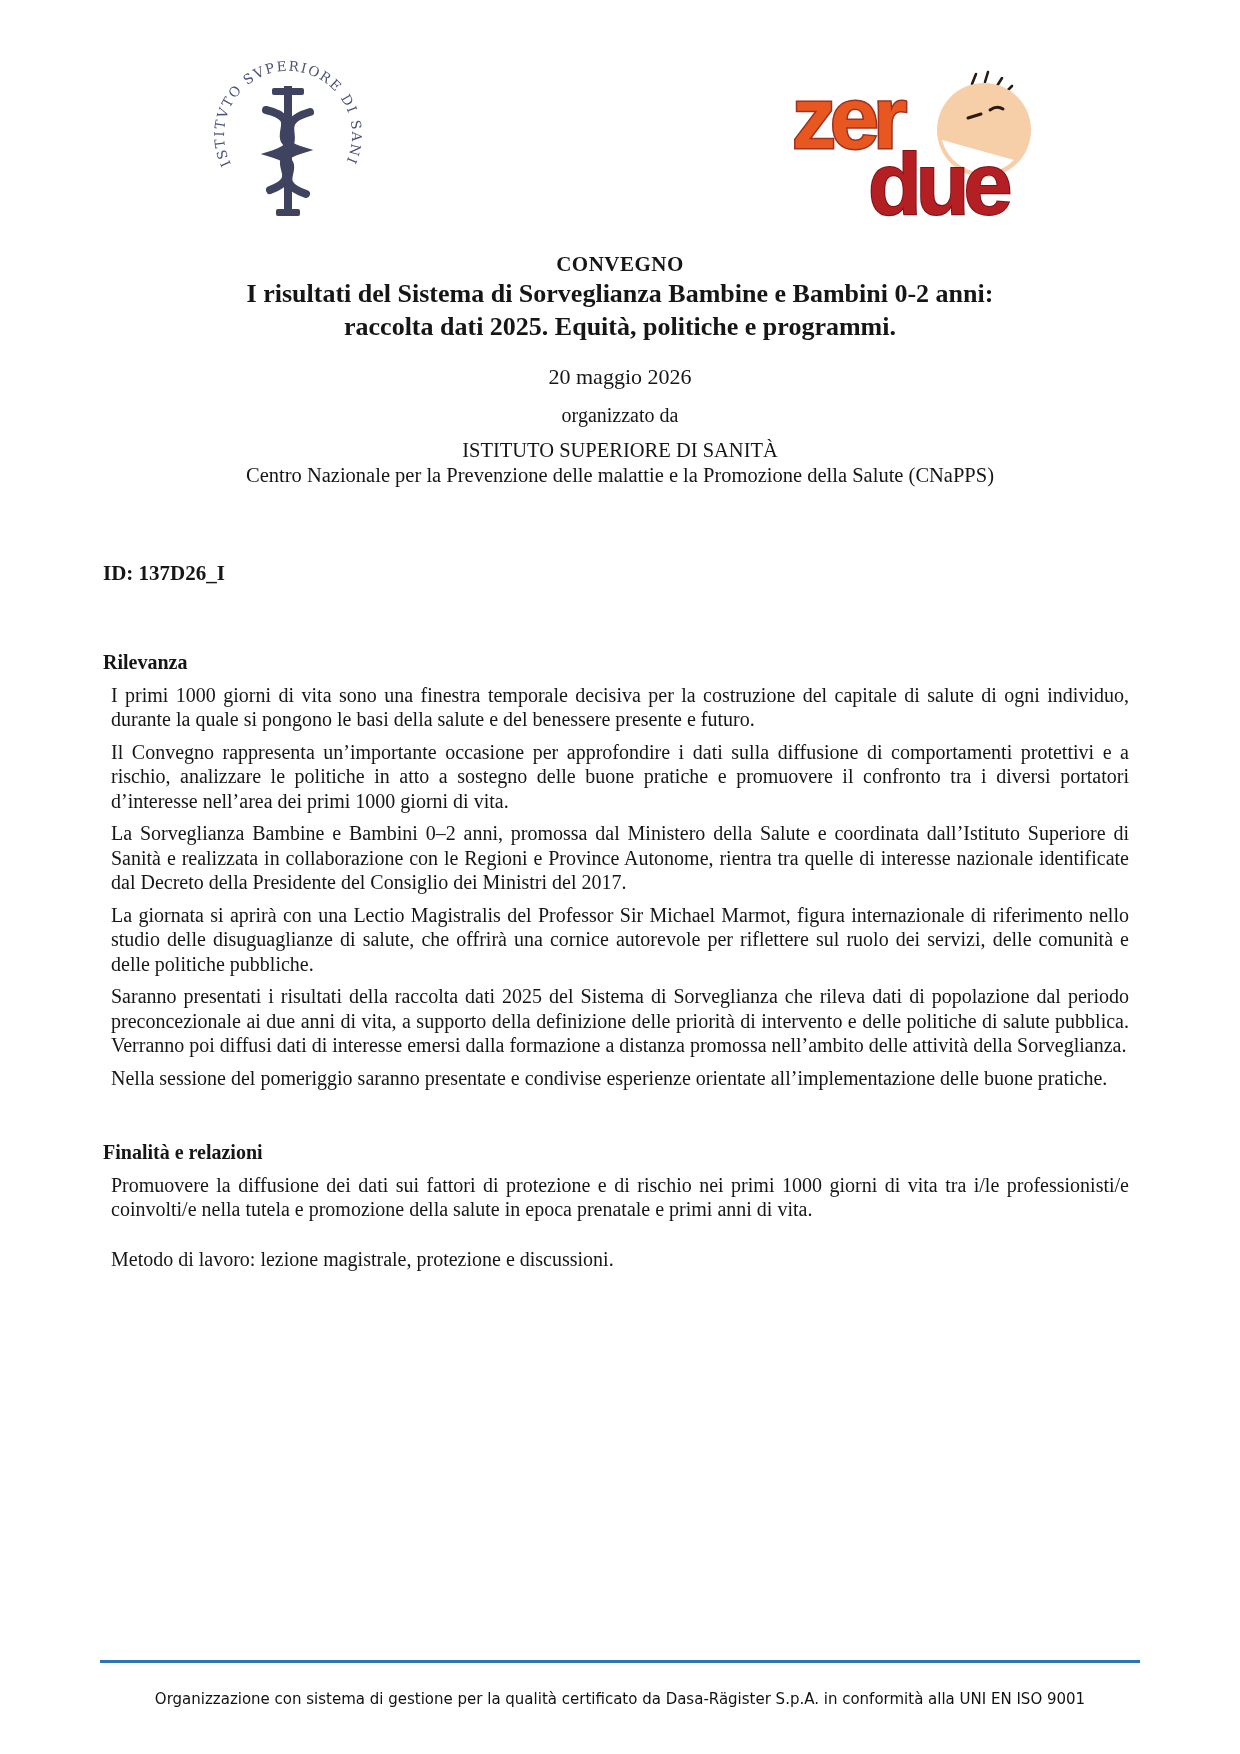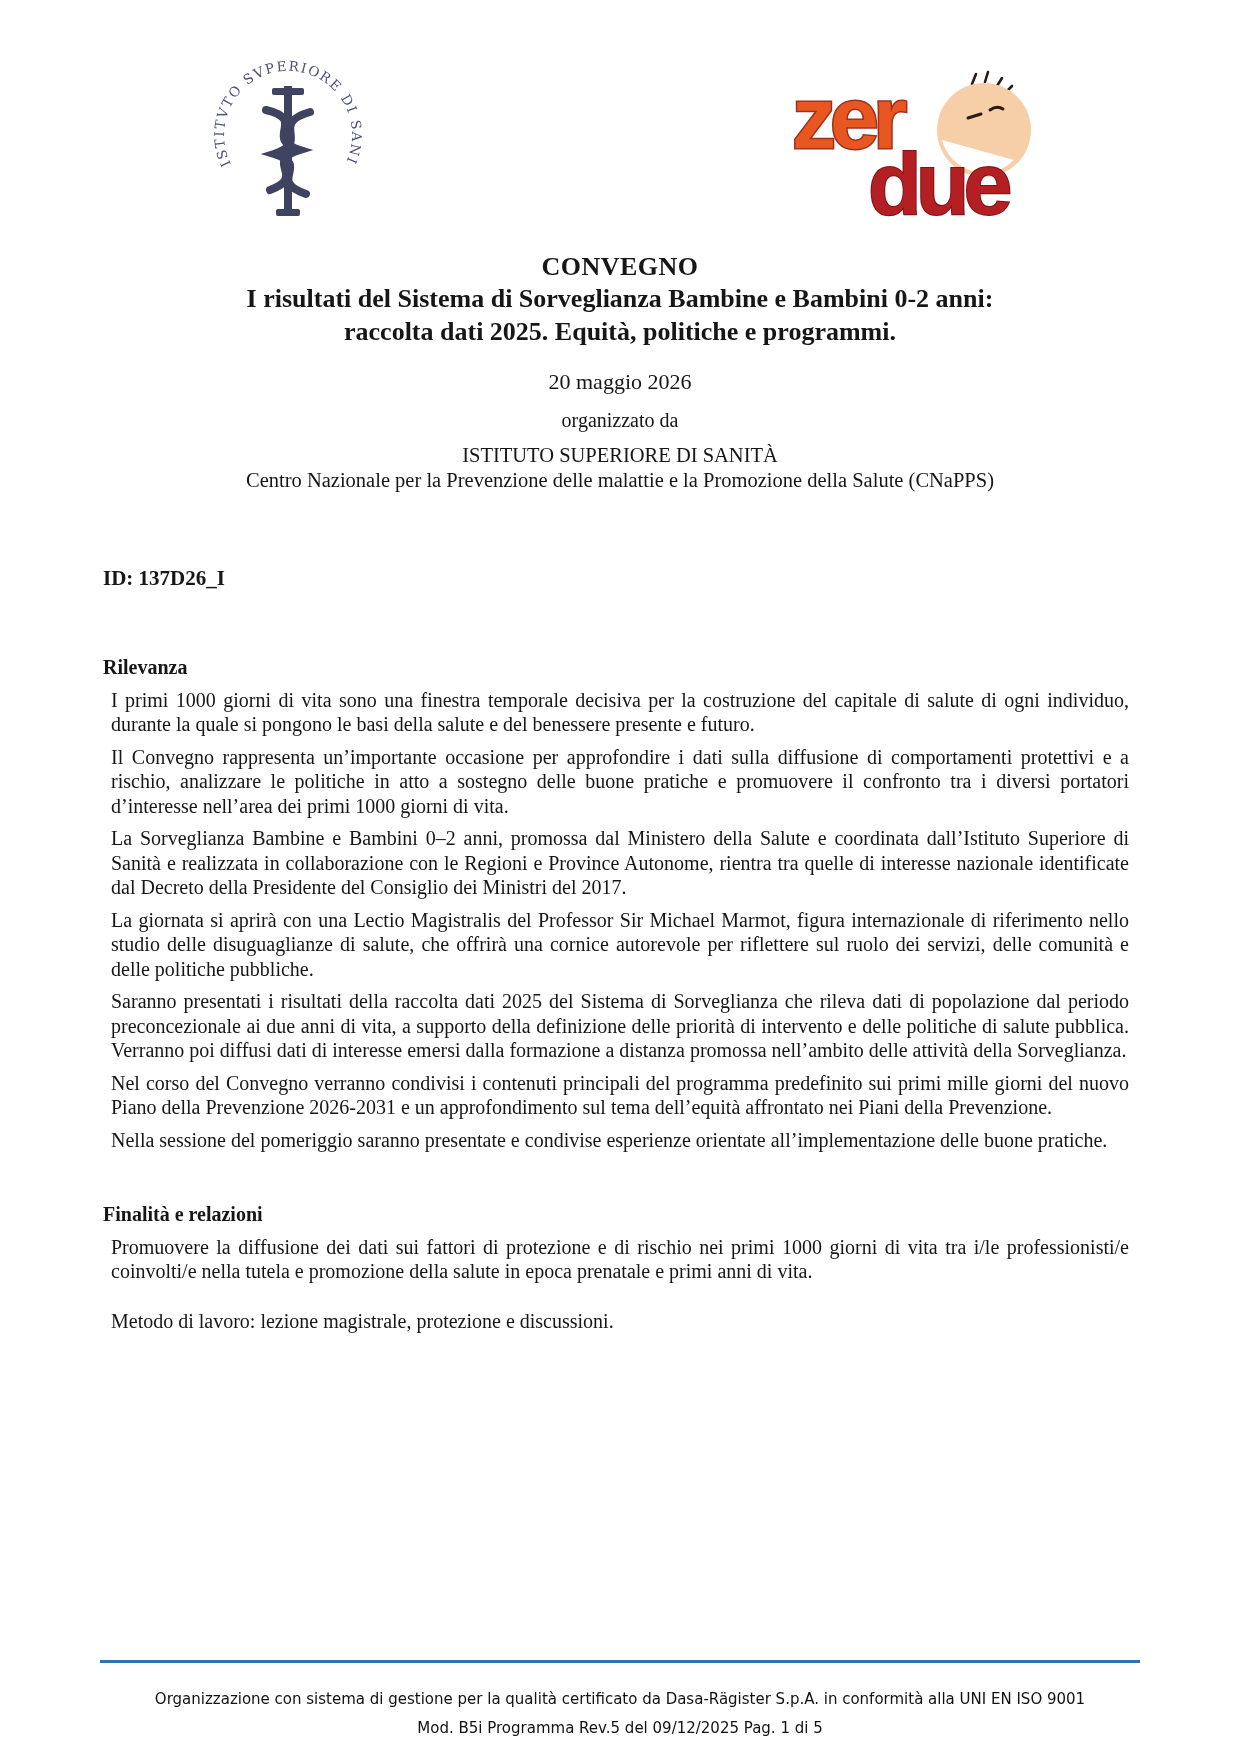--- a/index.html
+++ b/index.html
@@ -12,21 +12,21 @@
     color:#161616;
     overflow:hidden;
   }
   .content{padding:0 103px;}
   
   .header{position:relative;height:252px;}
   .iss-logo{position:absolute;left:92px;top:56px;}
   .zerodue-logo{position:absolute;right:97px;top:66px;}
   
   .title-block{text-align:center;}
-  .kicker{font-size:26px;font-weight:bold;letter-spacing:.5px;}
+  .kicker{font-size:21px;font-weight:bold;letter-spacing:.5px;}
   .title-line{font-size:26px;font-weight:bold;line-height:33px;}
   .event-date{font-size:22px;margin-top:21px;}
   .org-by{font-size:20px;margin-top:14px;}
   .org-name{font-size:20.5px;margin-top:12px;}
   .org-dept{font-size:20.5px;margin-top:2px;}
   
   .id-line{margin-top:74px;font-size:21px;font-weight:bold;}
   
   .sections{margin-top:64px;}
   .section{margin:0;}
@@ -99,31 +99,29 @@
     <div class="id-line">ID: 137D26_I</div>
 
     <div class="sections" id="sections">
         <div class="section">
           <h3 class="section-heading">Rilevanza</h3>
           <p class="body-p"><span>I primi 1000 giorni di vita sono una finestra temporale decisiva per la costruzione del capitale di salute di ogni individuo, durante la quale si pongono le basi della salute e del benessere presente e futuro.</span></p>
           <p class="body-p"><span>Il Convegno rappresenta un’importante occasione per approfondire i dati sulla diffusione di comportamenti protettivi e a rischio, analizzare le politiche in atto a sostegno delle buone pratiche e promuovere il confronto tra i diversi portatori d’interesse nell’area dei primi 1000 giorni di vita.</span></p>
           <p class="body-p"><span>La Sorveglianza Bambine e Bambini 0–2 anni, promossa dal Ministero della Salute e coordinata dall’Istituto Superiore di Sanità e realizzata in collaborazione con le Regioni e Province Autonome, rientra tra quelle di interesse nazionale identificate dal Decreto della Presidente del Consiglio dei Ministri del 2017.</span></p>
           <p class="body-p"><span>La giornata si aprirà con una </span><span>Lectio Magistralis</span><span> del Professor Sir Michael Marmot, figura internazionale di riferimento nello studio delle disuguaglianze di salute, che offrirà una cornice autorevole per riflettere sul ruolo dei servizi, delle comunità e delle politiche pubbliche.</span></p>
           <p class="body-p"><span>Saranno presentati i risultati della raccolta dati 2025 del Sistema di Sorveglianza che rileva dati di popolazione dal periodo preconcezionale ai due anni di vita, a supporto della definizione delle priorità di intervento e delle politiche di salute pubblica. Verranno poi diffusi dati di interesse emersi dalla formazione a distanza promossa nell’ambito delle attività della Sorveglianza.</span></p>
-          <p class="body-p"><span>Nel corso del Convegno verranno condivisi i contenuti principali del programma predefinito sui primi mille giorni del nuovo Piano della Prevenzione 2026-2031 e un approfondimento sul tema dell’equità affrontato nei Piani della Prevenzione.</span></p>
           <p class="body-p"><span>Nella sessione del pomeriggio saranno presentate e condivise esperienze orientate all’implementazione delle buone pratiche.</span></p>
         </div>
         <div class="section">
           <h3 class="section-heading">Finalità e relazioni</h3>
           <p class="body-p"><span>Promuovere la diffusione dei dati sui fattori di protezione e di rischio nei primi 1000 giorni di vita tra i/le professionisti/e coinvolti/e nella tutela e promozione della salute in epoca prenatale e primi anni di vita.</span></p>
         </div>
         <div class="section no-heading">
           <p class="body-p"><b>Metodo di lavoro:</b><span> lezione magistrale, protezione e discussioni.</span></p>
         </div>
       </div>
   </div>
 
   <div class="footer">
     <hr class="footer-rule" style="background: rgb(46, 116, 180);">
     <div class="footer-line footer-line1">Organizzazione con sistema di gestione per la qualità certificato da Dasa-Rägister S.p.A. in conformità alla UNI EN ISO 9001</div>
-    <div class="footer-line footer-line2">Mod. B5i Programma Rev.5 del 09/12/2025 Pag. 1 di 5</div>
   </div>
 </div>
 
 </body></html>

